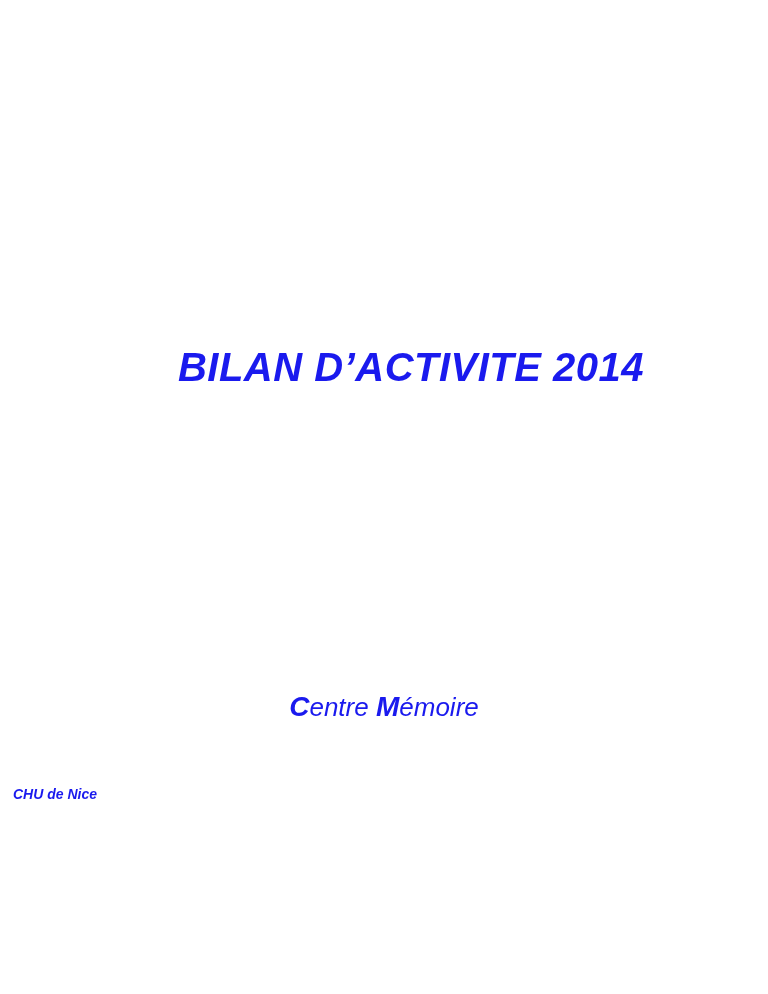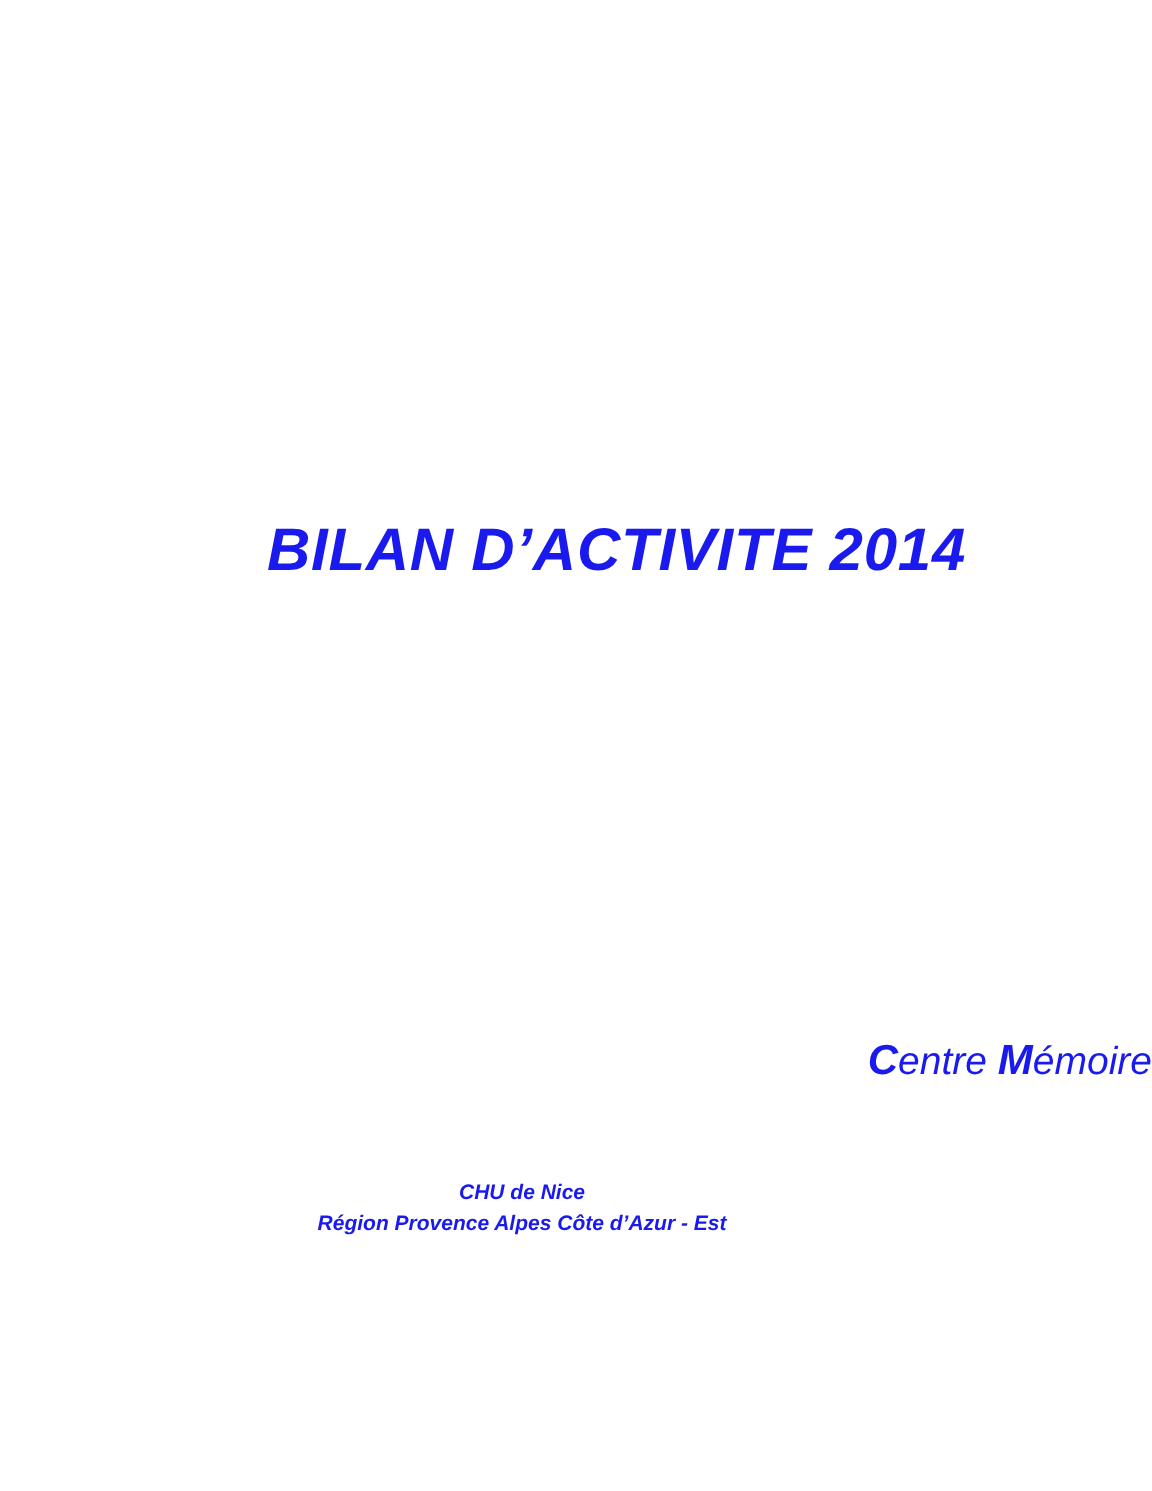--- a/index.html
+++ b/index.html
@@ -42,41 +42,41 @@
     margin: 0;
     line-height: 1.1;
   }
 
   
   .org-block {
     position: absolute;
     top: 688px;
     left: 0;
     width: 768px;
-    text-align: right;
+    text-align: center;
   }
   .org-line {
     font-family: "Liberation Sans", sans-serif;
     font-size: 26px;
     font-style: italic;
     color: #1a1aee;
     line-height: 1.35;
     white-space: nowrap;
   }
   .org-line .cap {
     font-weight: bold;
     font-size: 28px;
   }
 
   .loc-block {
     position: absolute;
     top: 784px;
-    left: 2px;
+    left: 13px;
     width: 692px;
-    text-align: center;
+    text-align: left;
   }
   .loc-line {
     font-family: "Liberation Sans", sans-serif;
     font-size: 14px;
     font-weight: bold;
     font-style: italic;
     color: #1a1aee;
     line-height: 1.5;
     white-space: nowrap;
   }
@@ -89,16 +89,15 @@
   <div class="title-block">
     <h1 class="doc-title">BILAN D’ACTIVITE 2014</h1>
   </div>
 
   <div class="org-block">
     <div class="org-line"><span class="cap">C</span><span>entre </span><span class="cap">M</span><span>émoire</span></div>
   </div>
 
   <div class="loc-block">
     <div class="loc-line">CHU de Nice</div>
-    <div class="loc-line">Région Provence Alpes Côte d’Azur - Est</div>
   </div>
 
 </div>
 
 </body></html>

